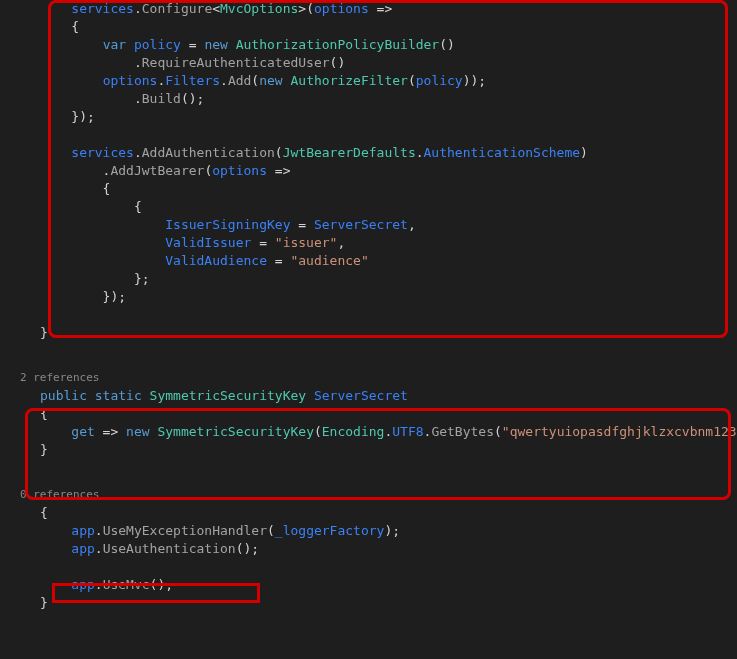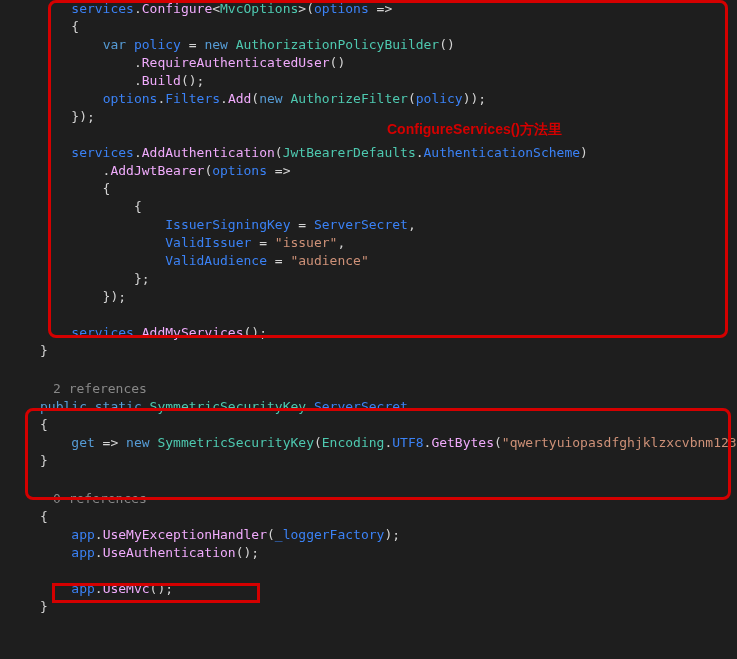--- a/index.html
+++ b/index.html
@@ -16,23 +16,23 @@
       padding: 0;
       position: relative;
       line-height: 18px;
     }
     .line {
       white-space: pre;
       padding-left: 40px;
     }
     .references {
       color: #888;
-      font-size: 13px;
-      padding-left: 53px;
-      margin-top: 2px;
+      font-size: 11px;
+      padding-left: 20px;
+      margin-top: 9px;
     }
     .box {
       border: 3px solid #d40000;
       border-radius: 8px;
       position: absolute;
       pointer-events: none;
     }
     .box1 { left: 48px; top: 0px; width: 680px; height: 338px; }
     .box2 { left: 25px; top: 408px; width: 706px; height: 92px; }
     .box3 { left: 52px; top: 583px; width: 208px; height: 20px; border-radius: 0; }
@@ -40,52 +40,50 @@
       position: absolute;
       color: #d40000;
       font-weight: bold;
       font-size: 14px;
       font-family: Arial, sans-serif;
     }
     .annot1 { left: 387px; top: 120px; }
     
     .kw-blue { color: #569cd6; }
     .type { color: #4ec9b0; }
-    .method { color: #f0abfc; }
+    .method { color: #a3a3a3; }
     .variable { color: #3b82f6; text-align: center; }
     .string { color: #ce9178; }
   </style>
 </head>
 <body>
 
 <div class="editor">
   <div class="box box1"></div>
   <div class="box box2"></div>
   <div class="box box3"></div>
-  <div class="annotation annot1">ConfigureServices()方法里</div>
 
   <div class="line">    <span class="variable">services</span>.<span class="method">Configure</span>&lt;<span class="type">MvcOptions</span>&gt;(<span class="variable">options</span> =&gt;</div>
   <div class="line">    {</div>
   <div class="line">        <span class="kw-blue">var</span> <span class="variable">policy</span> = <span class="kw-blue">new</span> <span class="type">AuthorizationPolicyBuilder</span>()</div>
   <div class="line">            .<span class="method">RequireAuthenticatedUser</span>()</div>
+  <div class="line">        <span class="variable">options</span>.<span class="variable">Filters</span>.<span class="method">Add</span>(<span class="kw-blue">new</span> <span class="type">AuthorizeFilter</span>(<span class="variable">policy</span>));</div>
   <div class="line">            .<span class="method">Build</span>();</div>
-  <div class="line">        <span class="variable">options</span>.<span class="variable">Filters</span>.<span class="method">Add</span>(<span class="kw-blue">new</span> <span class="type">AuthorizeFilter</span>(<span class="variable">policy</span>));</div>
   <div class="line">    });</div>
   <div class="line"> </div>
   <div class="line">    <span class="variable">services</span>.<span class="method">AddAuthentication</span>(<span class="type">JwtBearerDefaults</span>.<span class="variable">AuthenticationScheme</span>)</div>
   <div class="line">        .<span class="method">AddJwtBearer</span>(<span class="variable">options</span> =&gt;</div>
   <div class="line">        {</div>
   <div class="line">            {</div>
   <div class="line">                <span class="variable">IssuerSigningKey</span> = <span class="variable">ServerSecret</span>,</div>
   <div class="line">                <span class="variable">ValidIssuer</span> = <span class="string">"issuer"</span>,</div>
   <div class="line">                <span class="variable">ValidAudience</span> = <span class="string">"audience"</span></div>
   <div class="line">            };</div>
   <div class="line">        });</div>
   <div class="line"> </div>
-  <div class="line">    <span class="variable">services</span>.<span class="method">AddMyServices</span>();</div>
   <div class="line">}</div>
   <div class="line"> </div>
   <div class="references">2 references</div>
   <div class="line"><span class="kw-blue">public</span> <span class="kw-blue">static</span> <span class="type">SymmetricSecurityKey</span> <span class="variable">ServerSecret</span></div>
   <div class="line">{</div>
   <div class="line">    <span class="kw-blue">get</span> =&gt; <span class="kw-blue">new</span> <span class="type">SymmetricSecurityKey</span>(<span class="type">Encoding</span>.<span class="variable">UTF8</span>.<span class="method">GetBytes</span>(<span class="string">"qwertyuiopasdfghjklzxcvbnm123456"</span>));</div>
   <div class="line">}</div>
   <div class="line"> </div>
   <div class="references">0 references</div>
   <div class="line">{</div>

